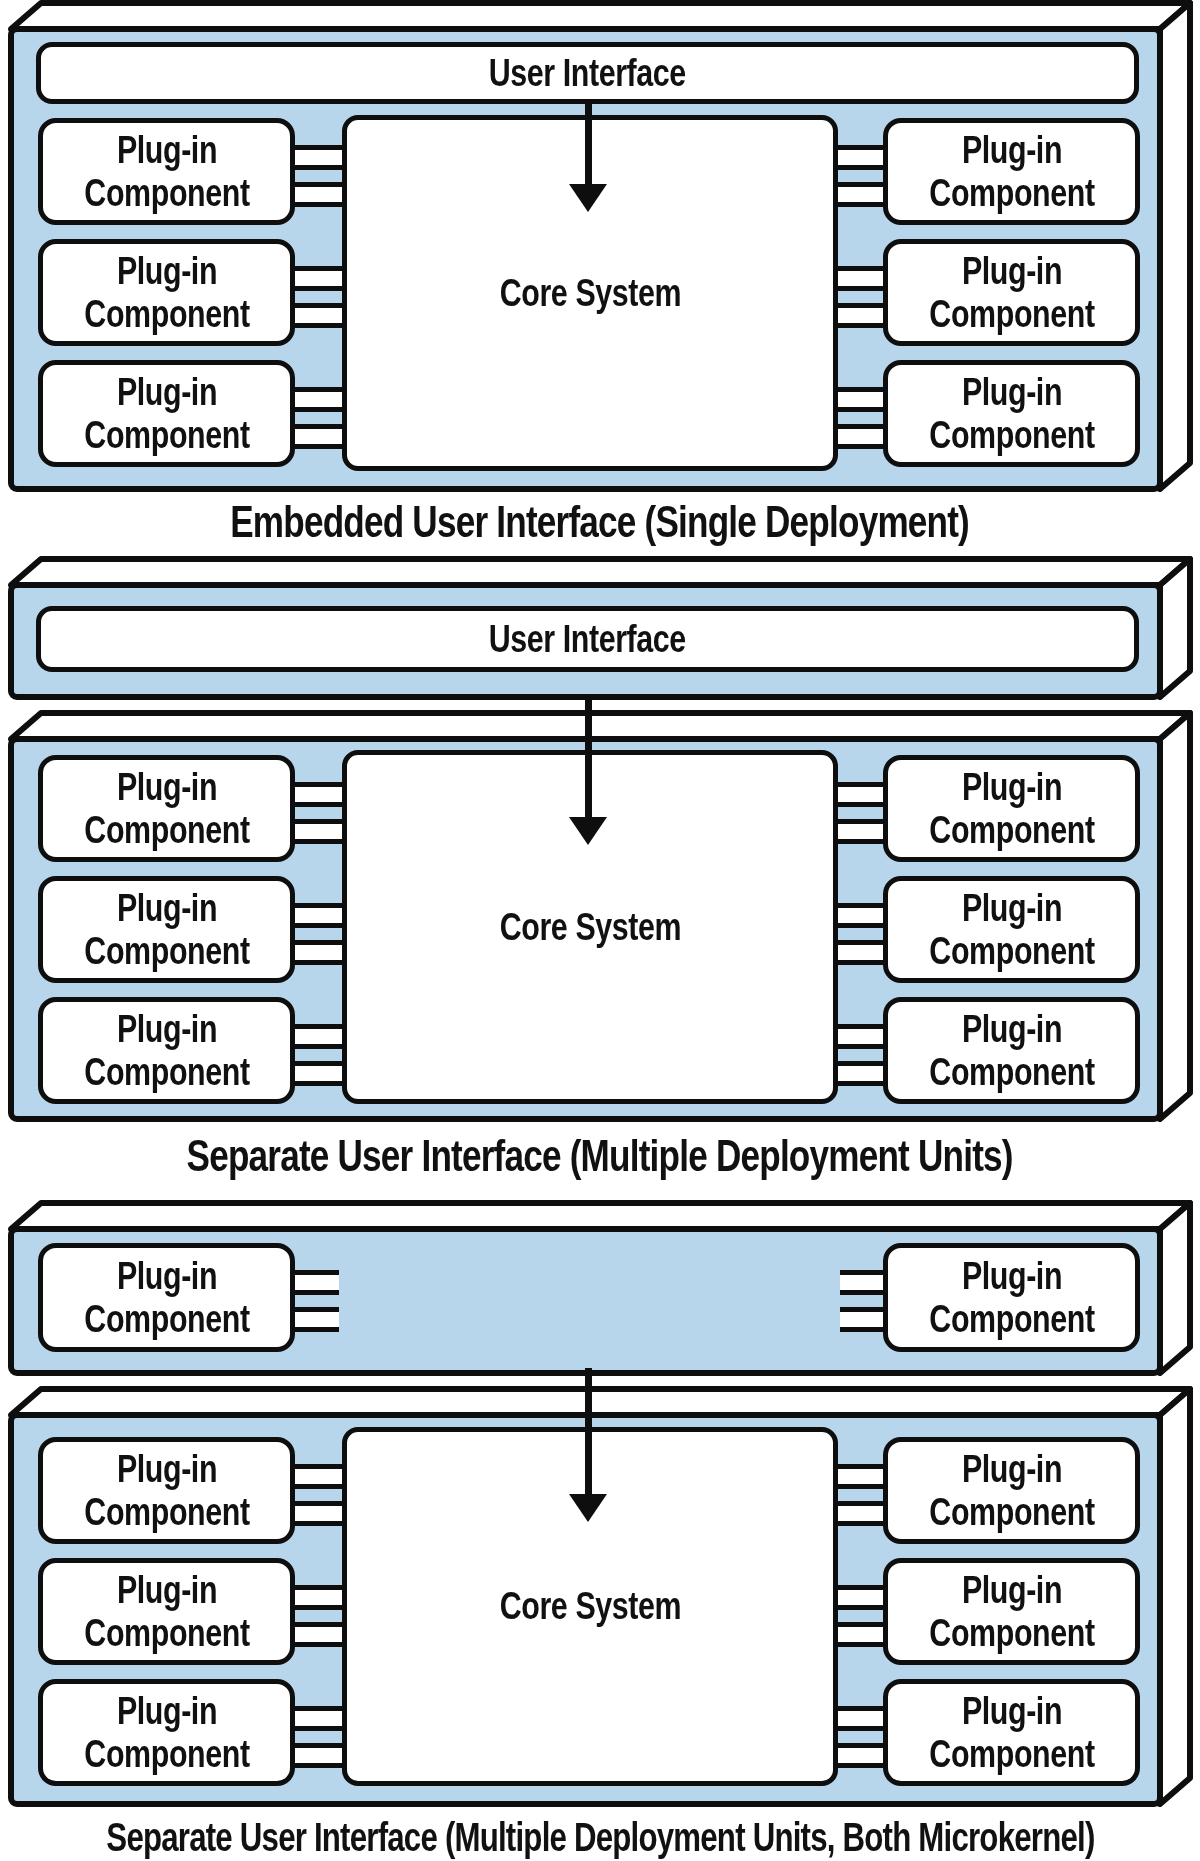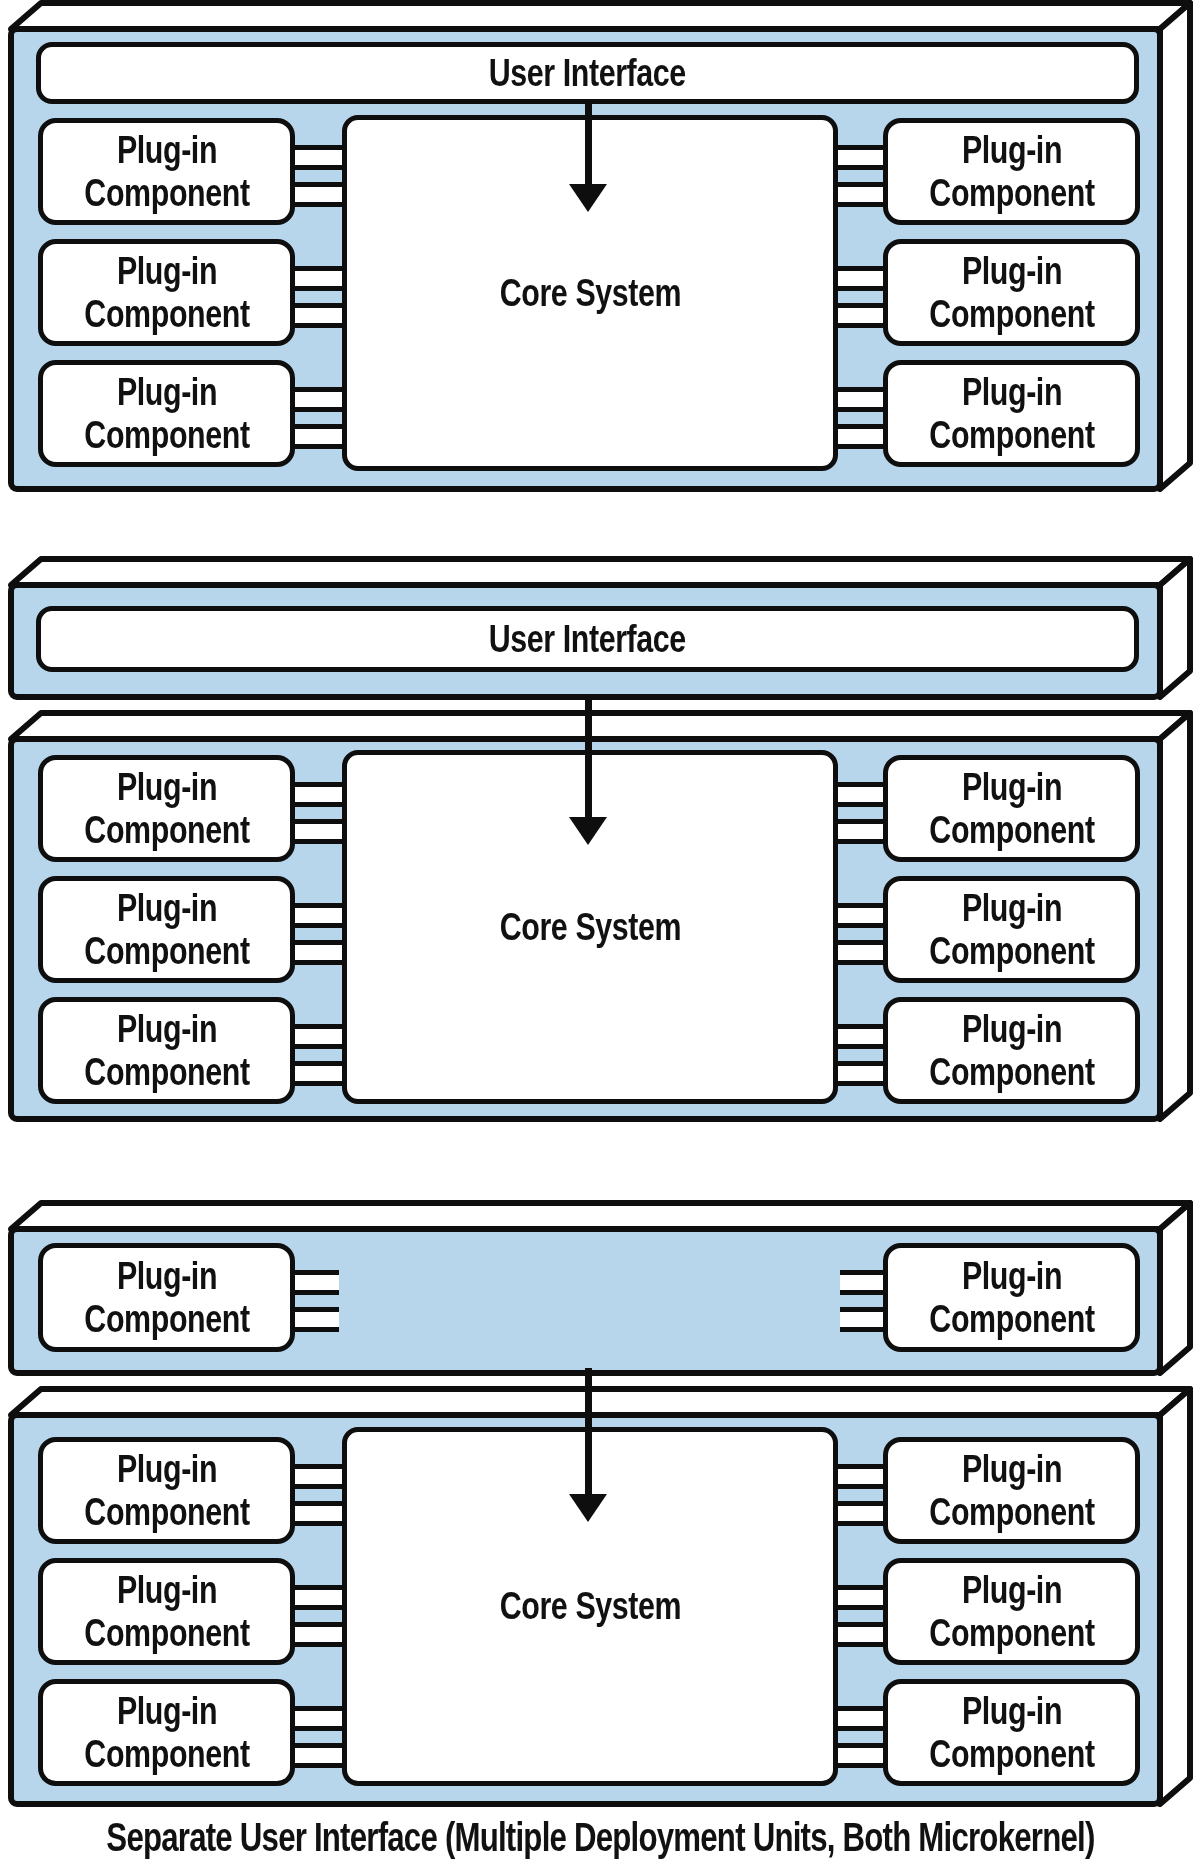--- a/index.html
+++ b/index.html
@@ -80,20 +80,23 @@
   <div class="box rbox" style="left:883px;top:118px;width:257px;height:107px">
     <span class="lbl lbl-plug">Plug-in Component</span>
     </div>
   <div class="box rbox" style="left:883px;top:239px;width:257px;height:107px">
     <span class="lbl lbl-plug">Plug-in Component</span>
     </div>
   <div class="box rbox" style="left:883px;top:360px;width:257px;height:107px">
     <span class="lbl lbl-plug">Plug-in Component</span>
     </div>
 
+  <div class="caption" style="top:498px">
+    <span class="cap">Embedded User Interface (Single Deployment)</span>
+  </div>
 
   <svg class="slab" style="left:8px;top:556px" width="1185" height="144" viewBox="0 0 1185 144">
     <polygon class="pf-top" points="3,29 33,3 1182,3 1152,29"></polygon>
     <polygon class="pf-right" points="1152,29 1182,3 1182,115 1152,141"></polygon>
     <rect class="pf-front" x="3" y="29" width="1149" height="112" rx="6"></rect>
   </svg>
 
   <div class="box cbox" style="left:36px;top:606px;width:1103px;height:66px">
     <span class="lbl lbl-nowrap">User Interface</span>
   </div>
@@ -137,20 +140,23 @@
   <div class="box rbox" style="left:883px;top:755px;width:257px;height:107px">
     <span class="lbl lbl-plug">Plug-in Component</span>
     </div>
   <div class="box rbox" style="left:883px;top:876px;width:257px;height:107px">
     <span class="lbl lbl-plug">Plug-in Component</span>
     </div>
   <div class="box rbox" style="left:883px;top:997px;width:257px;height:107px">
     <span class="lbl lbl-plug">Plug-in Component</span>
     </div>
 
+  <div class="caption" style="top:1132px">
+    <span class="cap">Separate User Interface (Multiple Deployment Units)</span>
+  </div>
 
   <svg class="slab" style="left:8px;top:1200px" width="1185" height="176" viewBox="0 0 1185 176">
     <polygon class="pf-top" points="3,29 33,3 1182,3 1152,29"></polygon>
     <polygon class="pf-right" points="1152,29 1182,3 1182,147 1152,173"></polygon>
     <rect class="pf-front" x="3" y="29" width="1149" height="144" rx="6"></rect>
   </svg>
 
   <div class="cn" style="left:290px;top:1270px;width:49px"></div>
   <div class="cn" style="left:290px;top:1307px;width:49px"></div>
   <div class="cn" style="left:840px;top:1270px;width:48px"></div>

